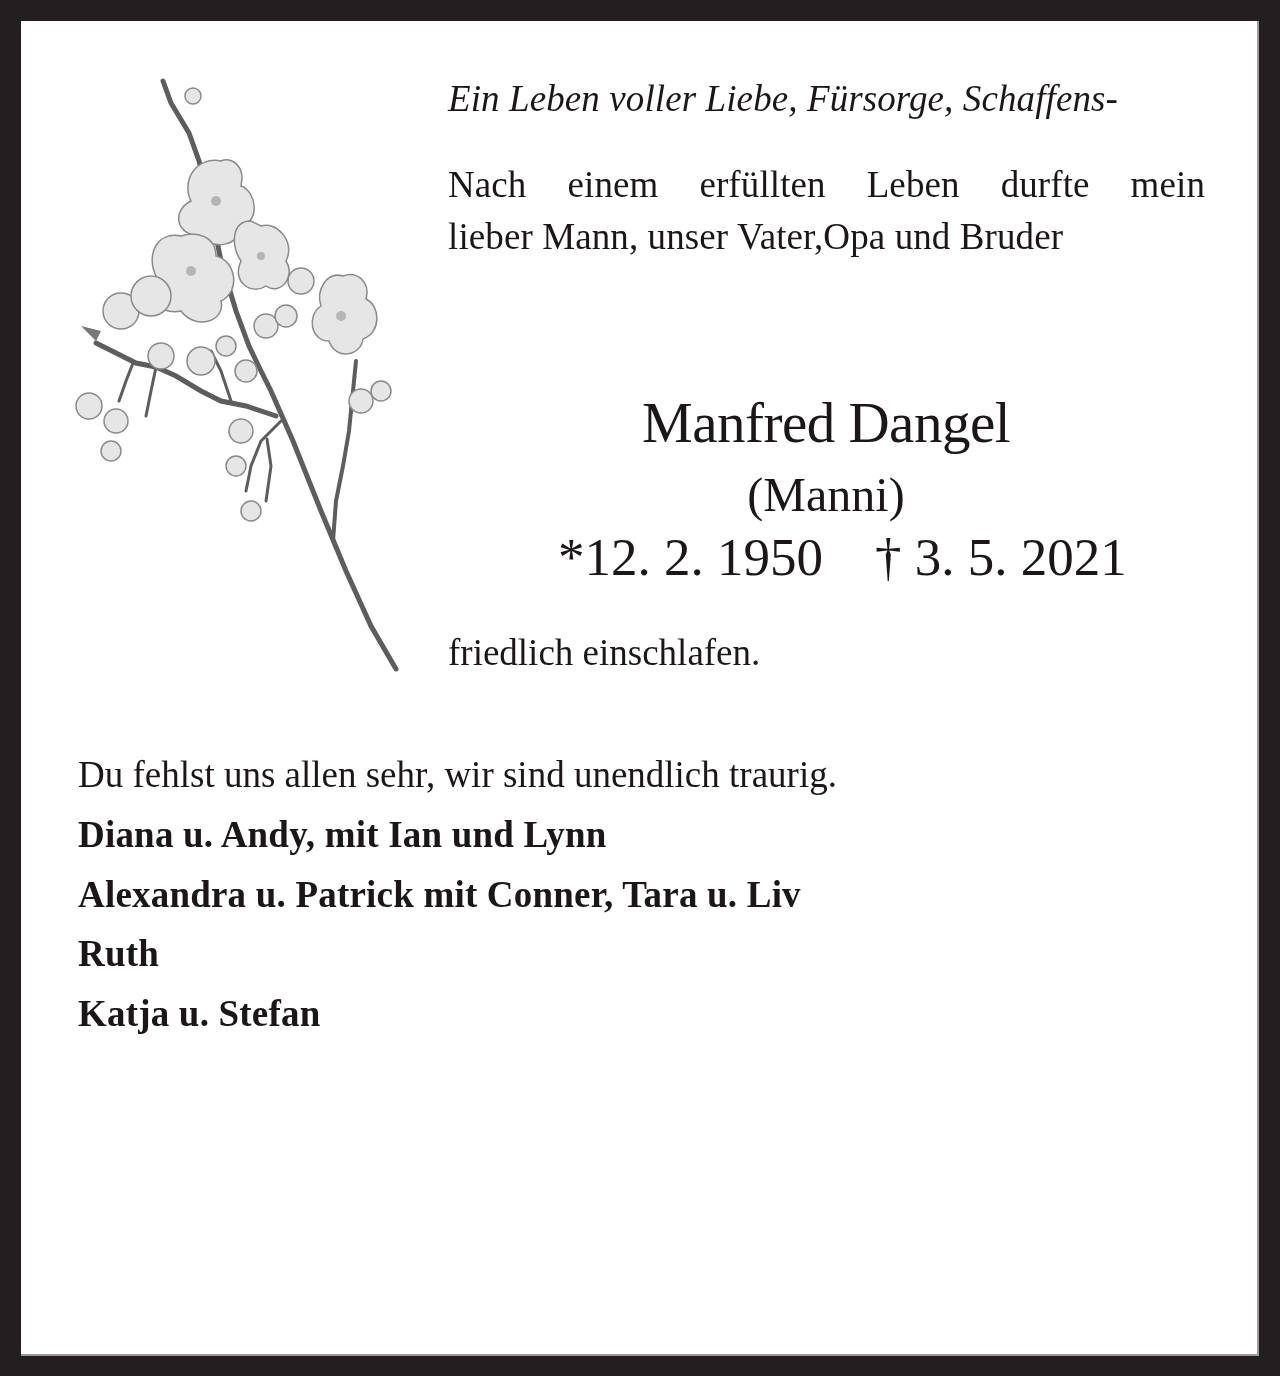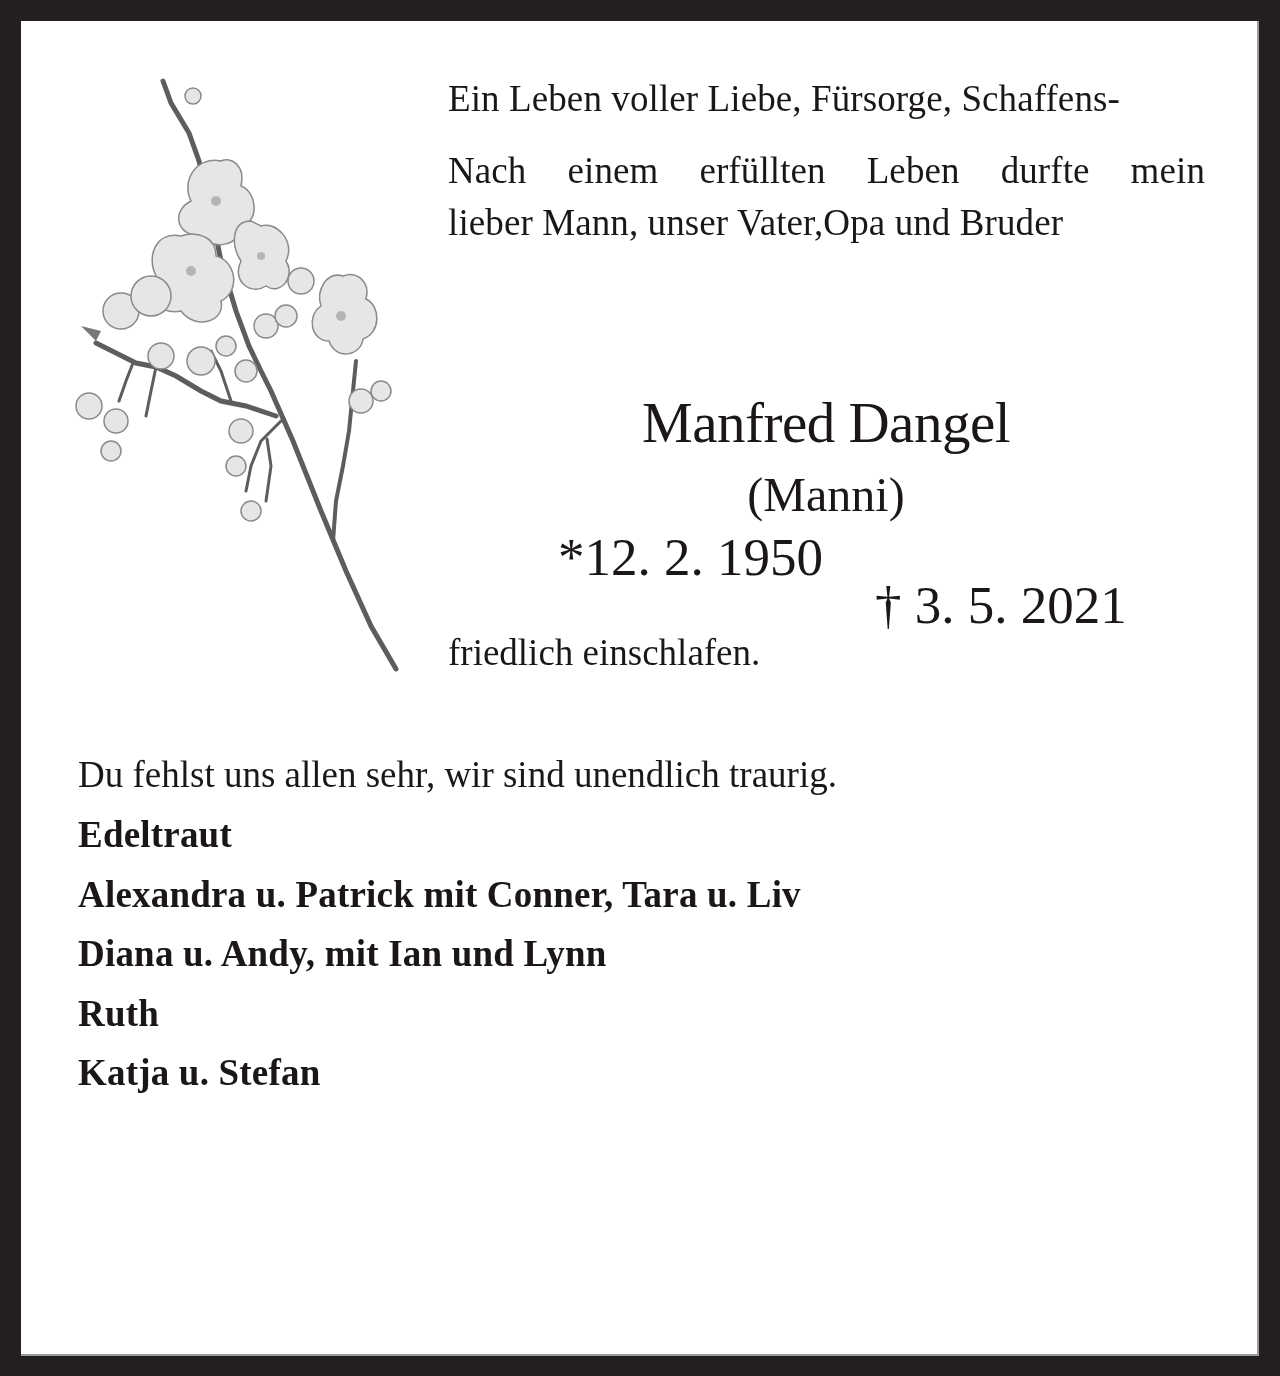--- a/index.html
+++ b/index.html
@@ -21,21 +21,21 @@
       box-sizing: border-box;
     }
     .abs { position: absolute; white-space: nowrap; }
     .intro {
       position: absolute; left: 427px; top: 52px; width: 757px;
       font-family: "Liberation Serif", serif;
       font-size: 37px; line-height: 52px;
       letter-spacing: 0.1px;
     }
     .intro p { margin: 0; }
-    .intro p.p1 { margin-bottom: 20px; }
+    .intro p.p1 { margin-bottom: 34px; font-style: italic; }
     .intro .line { display: block; }
     .intro .just-line { display: block; text-align: justify; text-align-last: justify; }
     .name {
       position: absolute; left: 380px; top: 352px; width: 850px;
       text-align: center;
       font-family: "Liberation Serif", serif;
       font-size: 57px; line-height: 100px;
       letter-spacing: -0.5px;
     }
     .nick {
@@ -43,21 +43,21 @@
       text-align: center;
       font-family: "Liberation Serif", serif;
       font-size: 48px; line-height: 44px;
     }
     .dates {
       position: absolute; top: 512px;
       font-family: "Liberation Serif", serif;
       font-size: 53px; line-height: 48px;
     }
     .birth { left: 537px; }
-    .death { left: 854px; margin-top: 48px; }
+    .death { left: 854px; }
     .closing {
       position: absolute; left: 427px; top: 608px;
       font-family: "Liberation Serif", serif;
       font-size: 37px; line-height: 48px;
     }
     .family {
       position: absolute; left: 57px; top: 730px; width: 1150px;
       font-family: "Liberation Serif", serif;
       font-size: 37px;
     }
@@ -143,21 +143,20 @@
 
   <div class="name">Manfred Dangel</div>
   <div class="nick">(Manni)</div>
   <div class="abs dates birth">*12. 2. 1950</div>
   <div class="abs dates death">† 3. 5. 2021</div>
 
   <div class="closing">friedlich einschlafen.</div>
 
   <div class="family">
     <div class="lament">Du fehlst uns allen sehr, wir sind unendlich traurig.</div>
-    <div class="member">Edeltraut</div>
+    <div class="member">Diana u. Andy, mit Ian und Lynn</div>
     <div class="member">Alexandra u. Patrick mit Conner, Tara u. Liv</div>
-    <div class="member">Diana u. Andy, mit Ian und Lynn</div>
     <div class="member">Ruth</div>
     <div class="member">Katja u. Stefan</div>
   </div>
 
 
 </div>
 
 </body></html>

